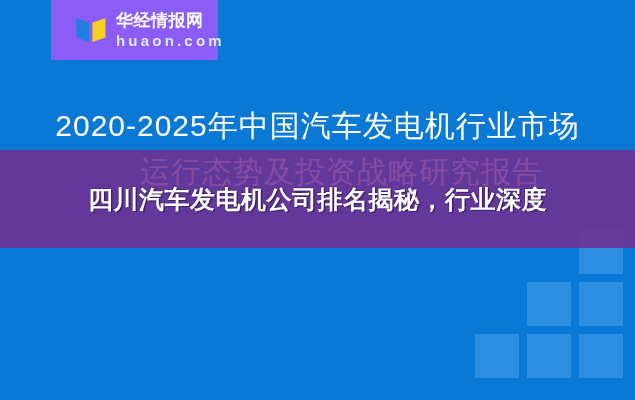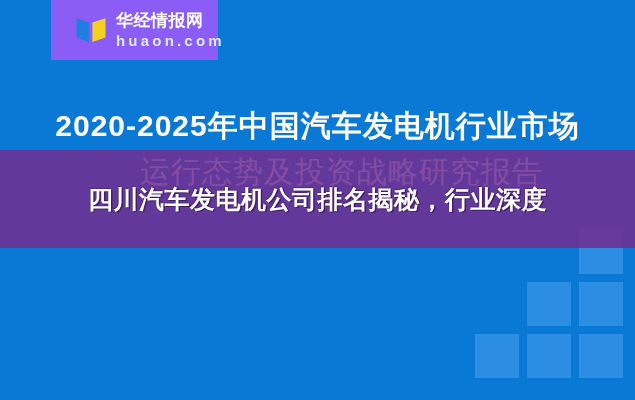--- a/index.html
+++ b/index.html
@@ -91,21 +91,21 @@
 
   
   .poster-title {
     position: absolute;
     left: 0;
     right: 0;
     top: 104px;
     text-align: center;
     color: #ffffff;
     font-size: 30px;
-    font-weight: 700;
+    font-weight: 400;
     letter-spacing: 1px;
     line-height: 1.45;
     white-space: nowrap;
   }
   .poster-subtitle {
     position: absolute;
     left: 0;
     right: 0;
     top: 150px;
     text-align: center;

